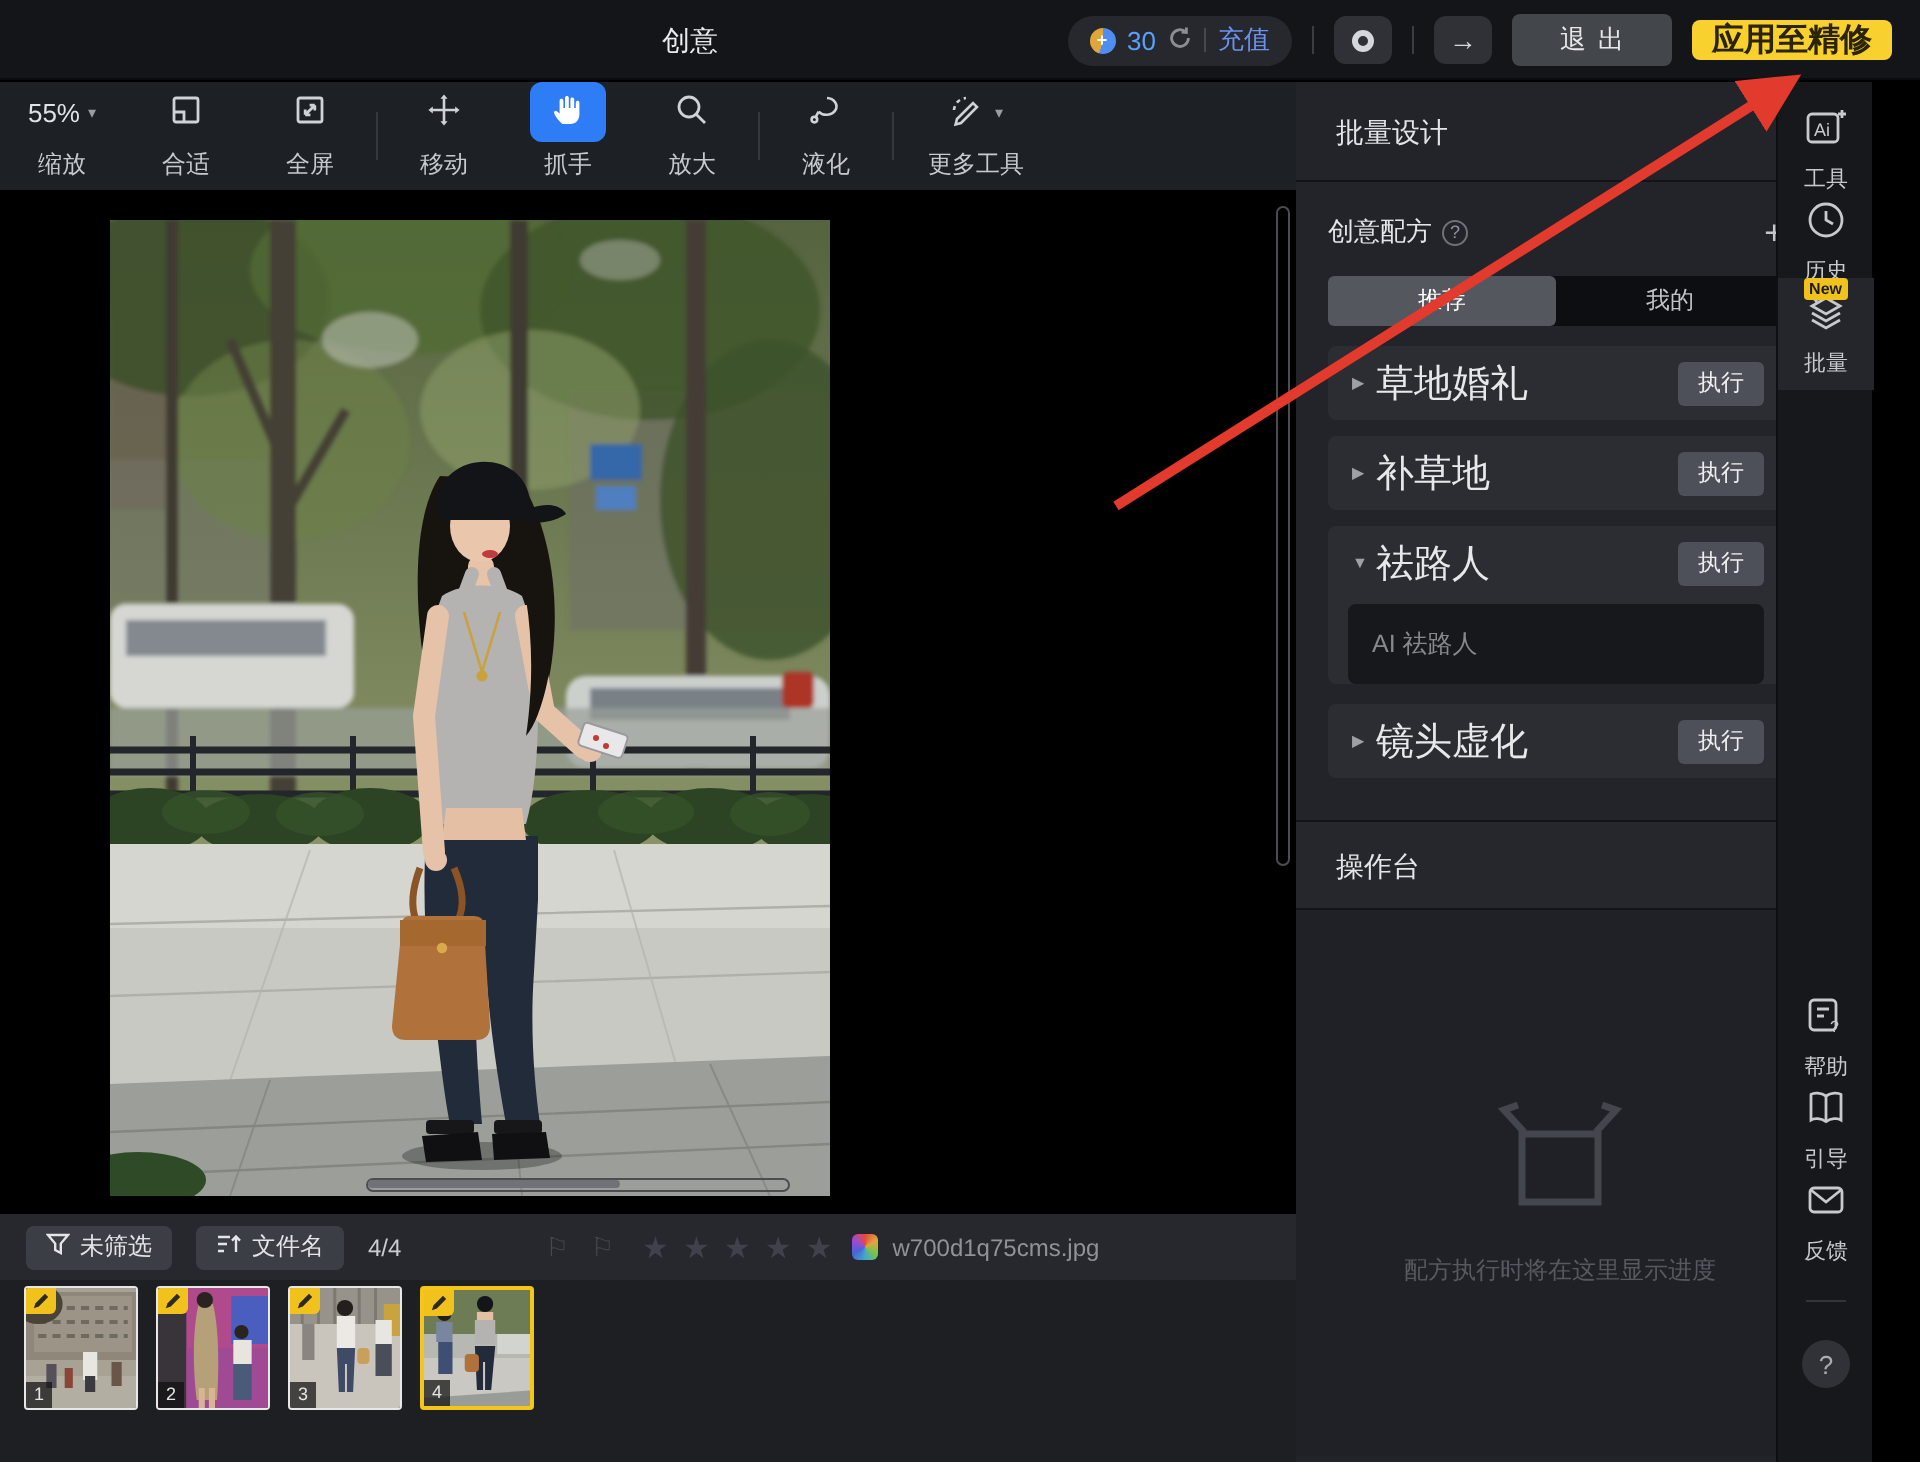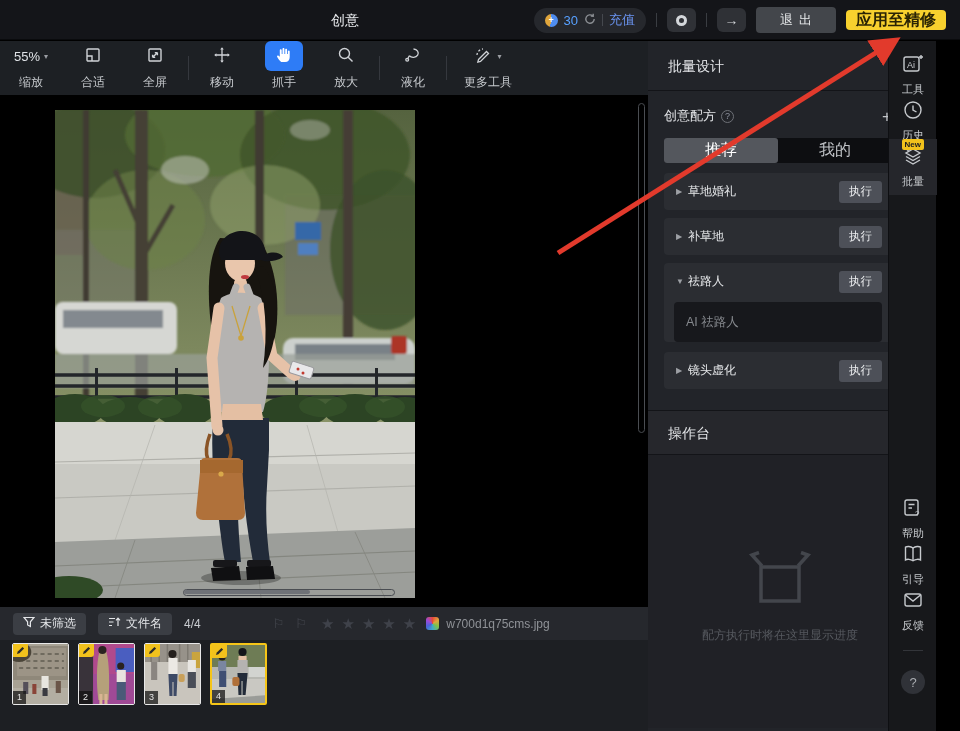--- a/index.html
+++ b/index.html
@@ -44,27 +44,27 @@
 
   
   .panel { position:absolute; left:648px; top:41px; width:264px; height:690px; background:#222429; z-index:10; }
   .panel-header { height:50px; line-height:50px; padding-left:20px; font-size:14px; color:#e2e4e7; border-bottom:1px solid #131418; }
   .panel-body { padding:16px 20px 0 16px; }
   .recipe-title-row { display:flex; align-items:center; }
   .recipe-title { font-size:13px; color:#e2e4e7; }
   .info-ic { width:13px; height:13px; border:1px solid #6e7177; border-radius:50%; color:#9094a0; font-size:9px; line-height:11px; text-align:center; margin-left:5px; }
   .plus-btn { margin-left:auto; background:none; border:none; color:#c3c6ca; font-size:17px; line-height:1; cursor:pointer; }
   .tabs { margin-top:13px; height:25px; background:#0d0e11; border-radius:3px; display:flex; }
-  .tab { flex:1; display:flex; align-items:center; justify-content:center; font-size:16px; color:#c0c3c7; cursor:pointer; border-radius:3px; }
+  .tab { flex:1; display:flex; align-items:center; justify-content:center; font-size:12px; color:#c0c3c7; cursor:pointer; border-radius:3px; }
   .tab.active { background:#54575d; color:#fff; }
   .recipes { margin-top:10px; }
   .recipe { background:#2b2d32; border-radius:4px; margin-bottom:8px; }
   .recipe-head { height:37px; display:flex; align-items:center; padding:0 10px 0 12px; cursor:pointer; }
   .caret { font-size:8px; color:#9da0a5; width:12px; }
-  .recipe-name { font-size:12px; color:#e6e8ea; }
+  .recipe-name { font-size:19px; color:#e6e8ea; }
   .exec { margin-left:auto; height:22px; padding:0 10px; background:#4d5058; color:#eceef0; border:none; border-radius:3px; font-size:11.5px; cursor:pointer; }
   .recipe-step { margin:2px 10px 10px 10px; height:40px; background:#17181c; border-radius:4px; display:flex; align-items:center; padding-left:12px; font-size:12.5px; color:#85888d; cursor:pointer; }
   .console-header { margin-top:21px; height:45px; line-height:45px; padding-left:20px; font-size:14px; color:#e2e4e7; background:#26272c; border-top:1px solid #131418; border-bottom:1px solid #131418; }
   .console-empty { position:relative; height:273px; background:#202126; }
   .empty-box-ic { position:absolute; left:50%; top:96px; transform:translateX(-50%); color:#43464c; }
   .empty-text { position:absolute; left:0; right:0; top:172px; text-align:center; font-size:12px; color:#56595f; }
 
   
   .sidebar { position:absolute; left:888px; top:41px; width:48px; height:690px; background:#17181b; border-left:1px solid #0e0f12; z-index:10; }
   .side-item { position:absolute; left:0; width:48px; display:flex; flex-direction:column; align-items:center; gap:4px; color:#c6c9cd; cursor:pointer; }

